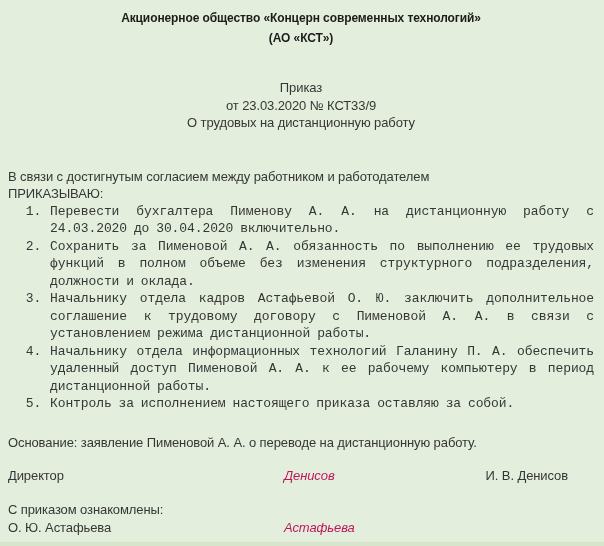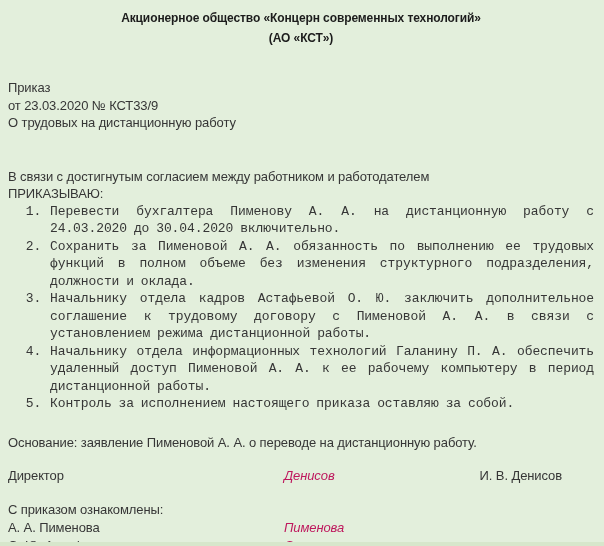--- a/index.html
+++ b/index.html
@@ -19,21 +19,21 @@
   }
   .doc-header {
     text-align: center;
     font-weight: bold;
     font-size: 12px;
     line-height: 20px;
     color: #1c1c1c;
     margin-top: 2px;
   }
   .meta-block { margin-top: 31px; }
-  .meta-block div { white-space: nowrap; }
+  .meta-block div { white-space: nowrap; text-align: center; }
   .preamble-block { margin-top: 36px; }
   ol.order-list {
     margin: 0;
     padding-left: 40px;
   }
   ol.order-list li {
     text-align: justify;
     word-spacing: -0.8px;
     padding-left: 2px;
     font-family: Liberation Mono, monospace;
@@ -43,21 +43,21 @@
     position: relative;
     margin-top: 16px;
     height: 18px;
   }
   .ack-label { margin-top: 16px; }
   .ack-row {
     position: relative;
     height: 18.5px;
   }
   .mid-col { position: absolute; left: 276px; top: 0; }
-  .right-col { position: absolute; right: 32px; top: 0; }
+  .right-col { position: absolute; right: 26px; top: 0; }
   .signature {
     color: #be185d;
     font-style: italic;
   }
   .bottom-strip {
     position: absolute;
     left: 0; bottom: 0;
     width: 100%; height: 4px;
     background: #d7e6cb;
   }
@@ -95,23 +95,19 @@
 
   <div class="sig-row">
     <span>Директор</span>
     <span class="mid-col signature">Денисов</span>
     <span class="right-col">И. В. Денисов</span>
   </div>
 
   <div class="ack-label">С приказом ознакомлены:</div>
 
   <div class="ack-row">
-    <span>А. А. Пименова</span>
-    <span class="mid-col signature">Пименова</span>
-  </div>
-  <div class="ack-row">
     <span>О. Ю. Астафьева</span>
-    <span class="mid-col signature">Сохранить</span>
+    <span class="mid-col signature">Астафьева</span>
   </div>
 
 </div>
 
 <div class="bottom-strip"></div>
 
 </body></html>

